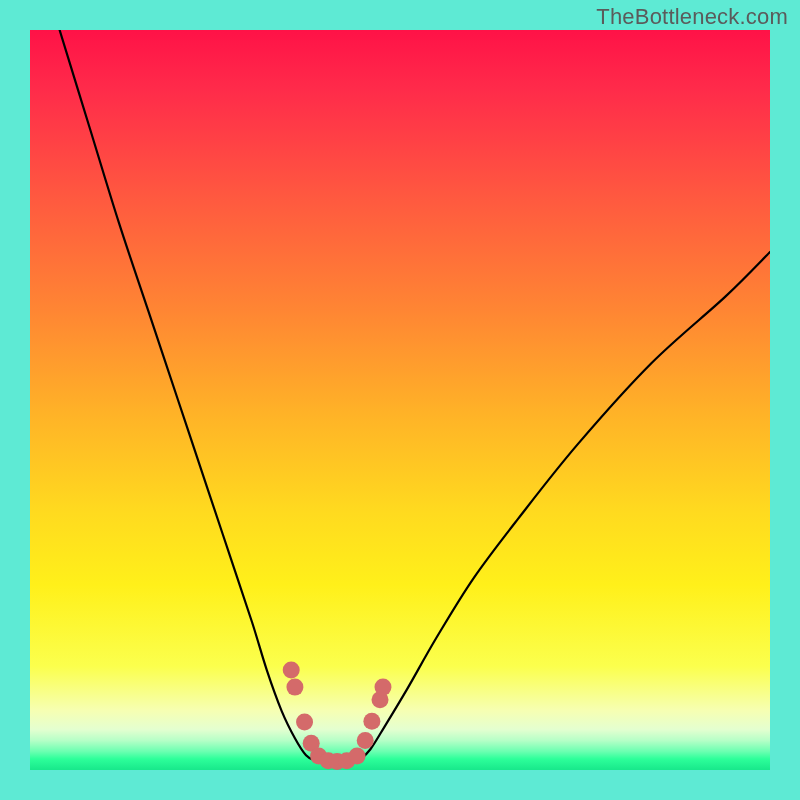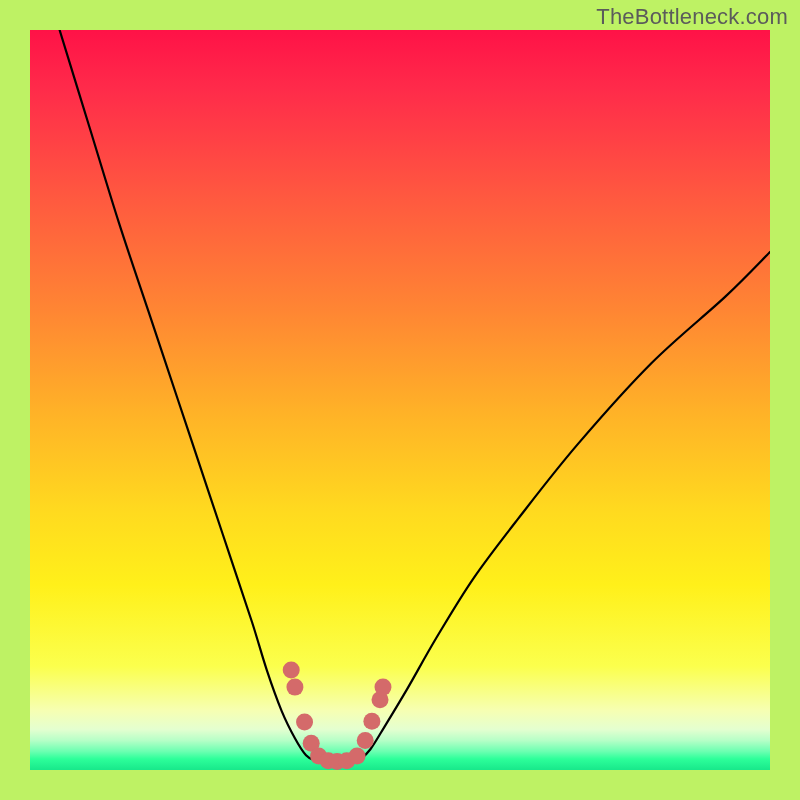--- a/index.html
+++ b/index.html
@@ -8,21 +8,21 @@
     width: 800px;
     height: 800px;
     overflow: hidden;
     background: #000;
     font-family: Arial, Helvetica, sans-serif;
   }
   .frame {
     position: relative;
     width: 800px;
     height: 800px;
-    background: #bef264;
+    background: #5eead4;
   }
   .plot-area {
     position: absolute;
     left: 30px;
     top: 30px;
     width: 740px;
     height: 740px;
     
     background: linear-gradient(
       to bottom,

